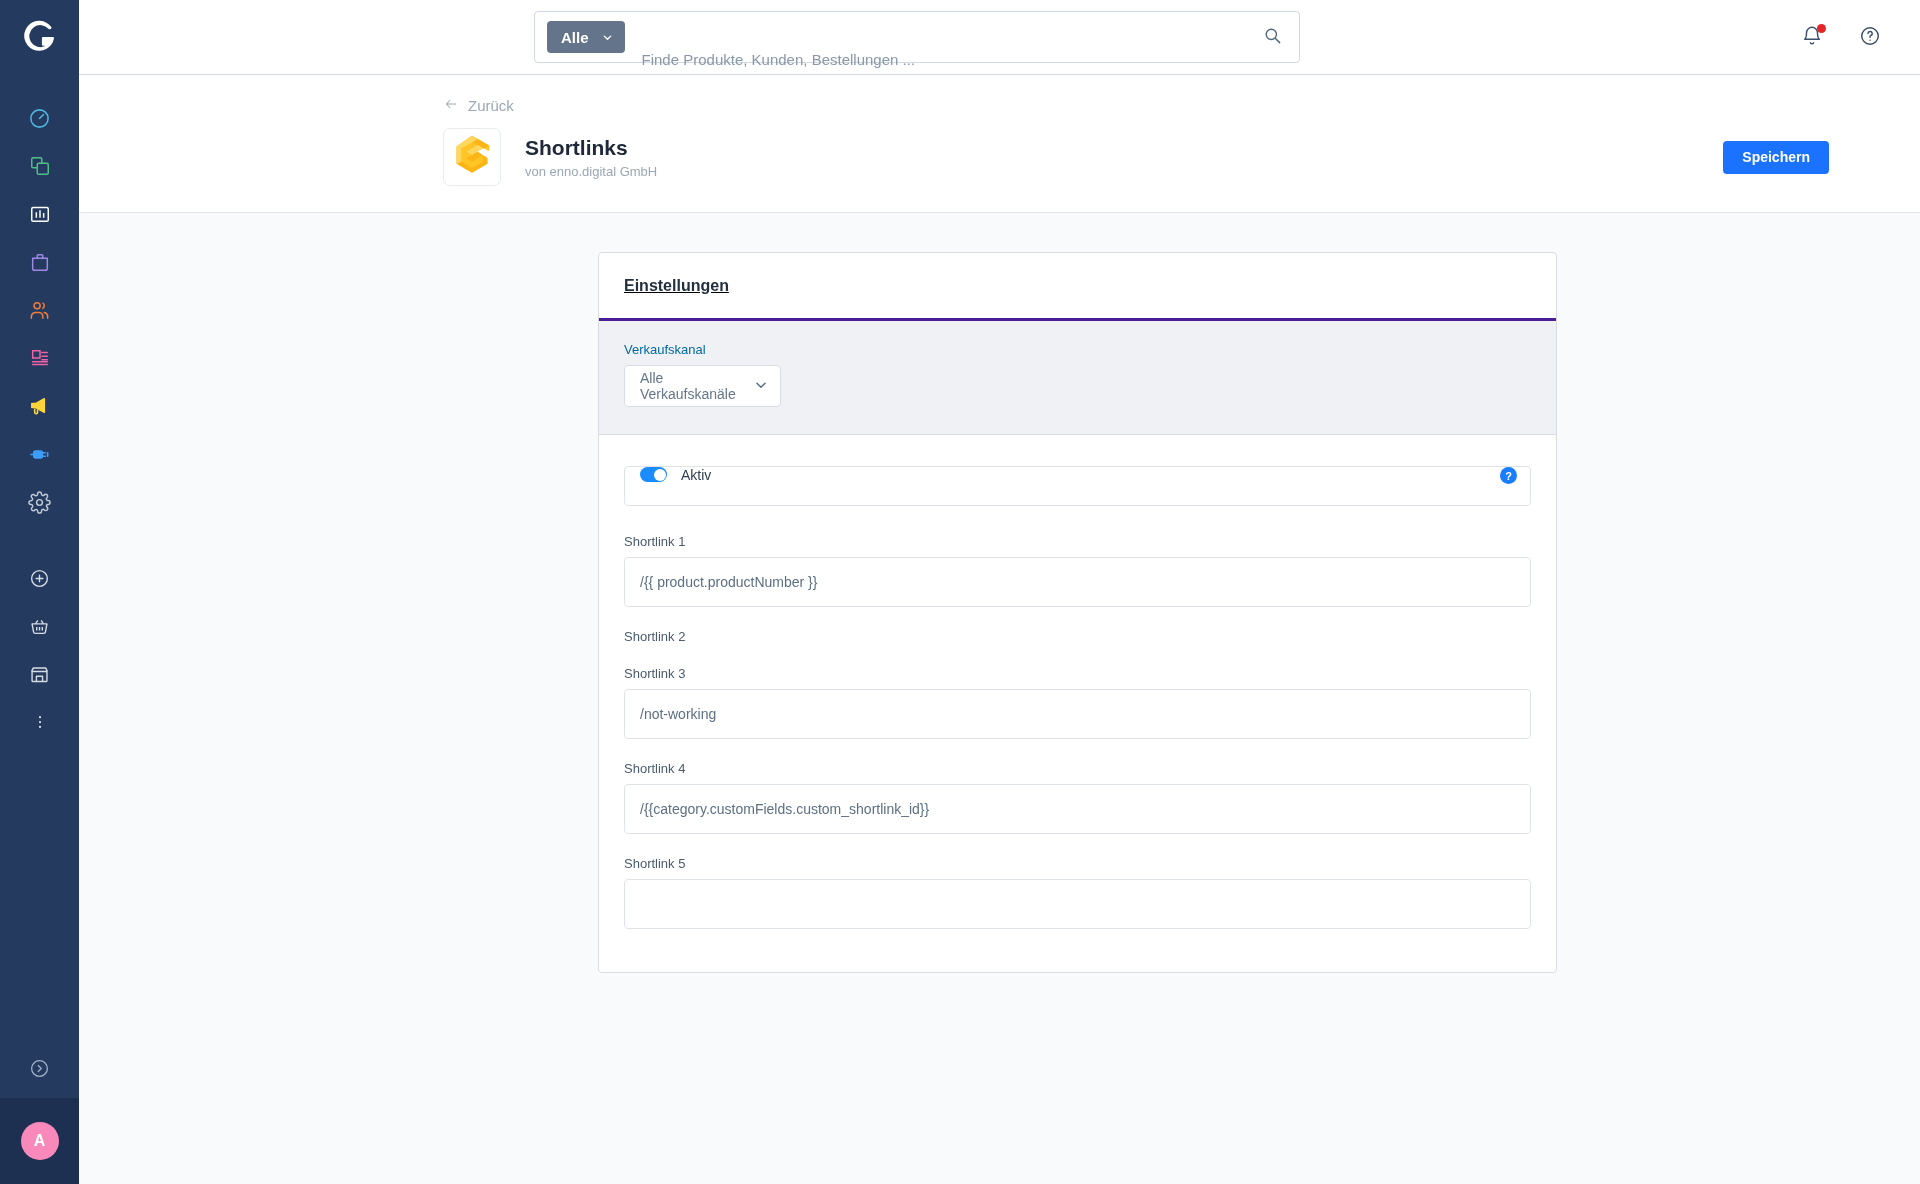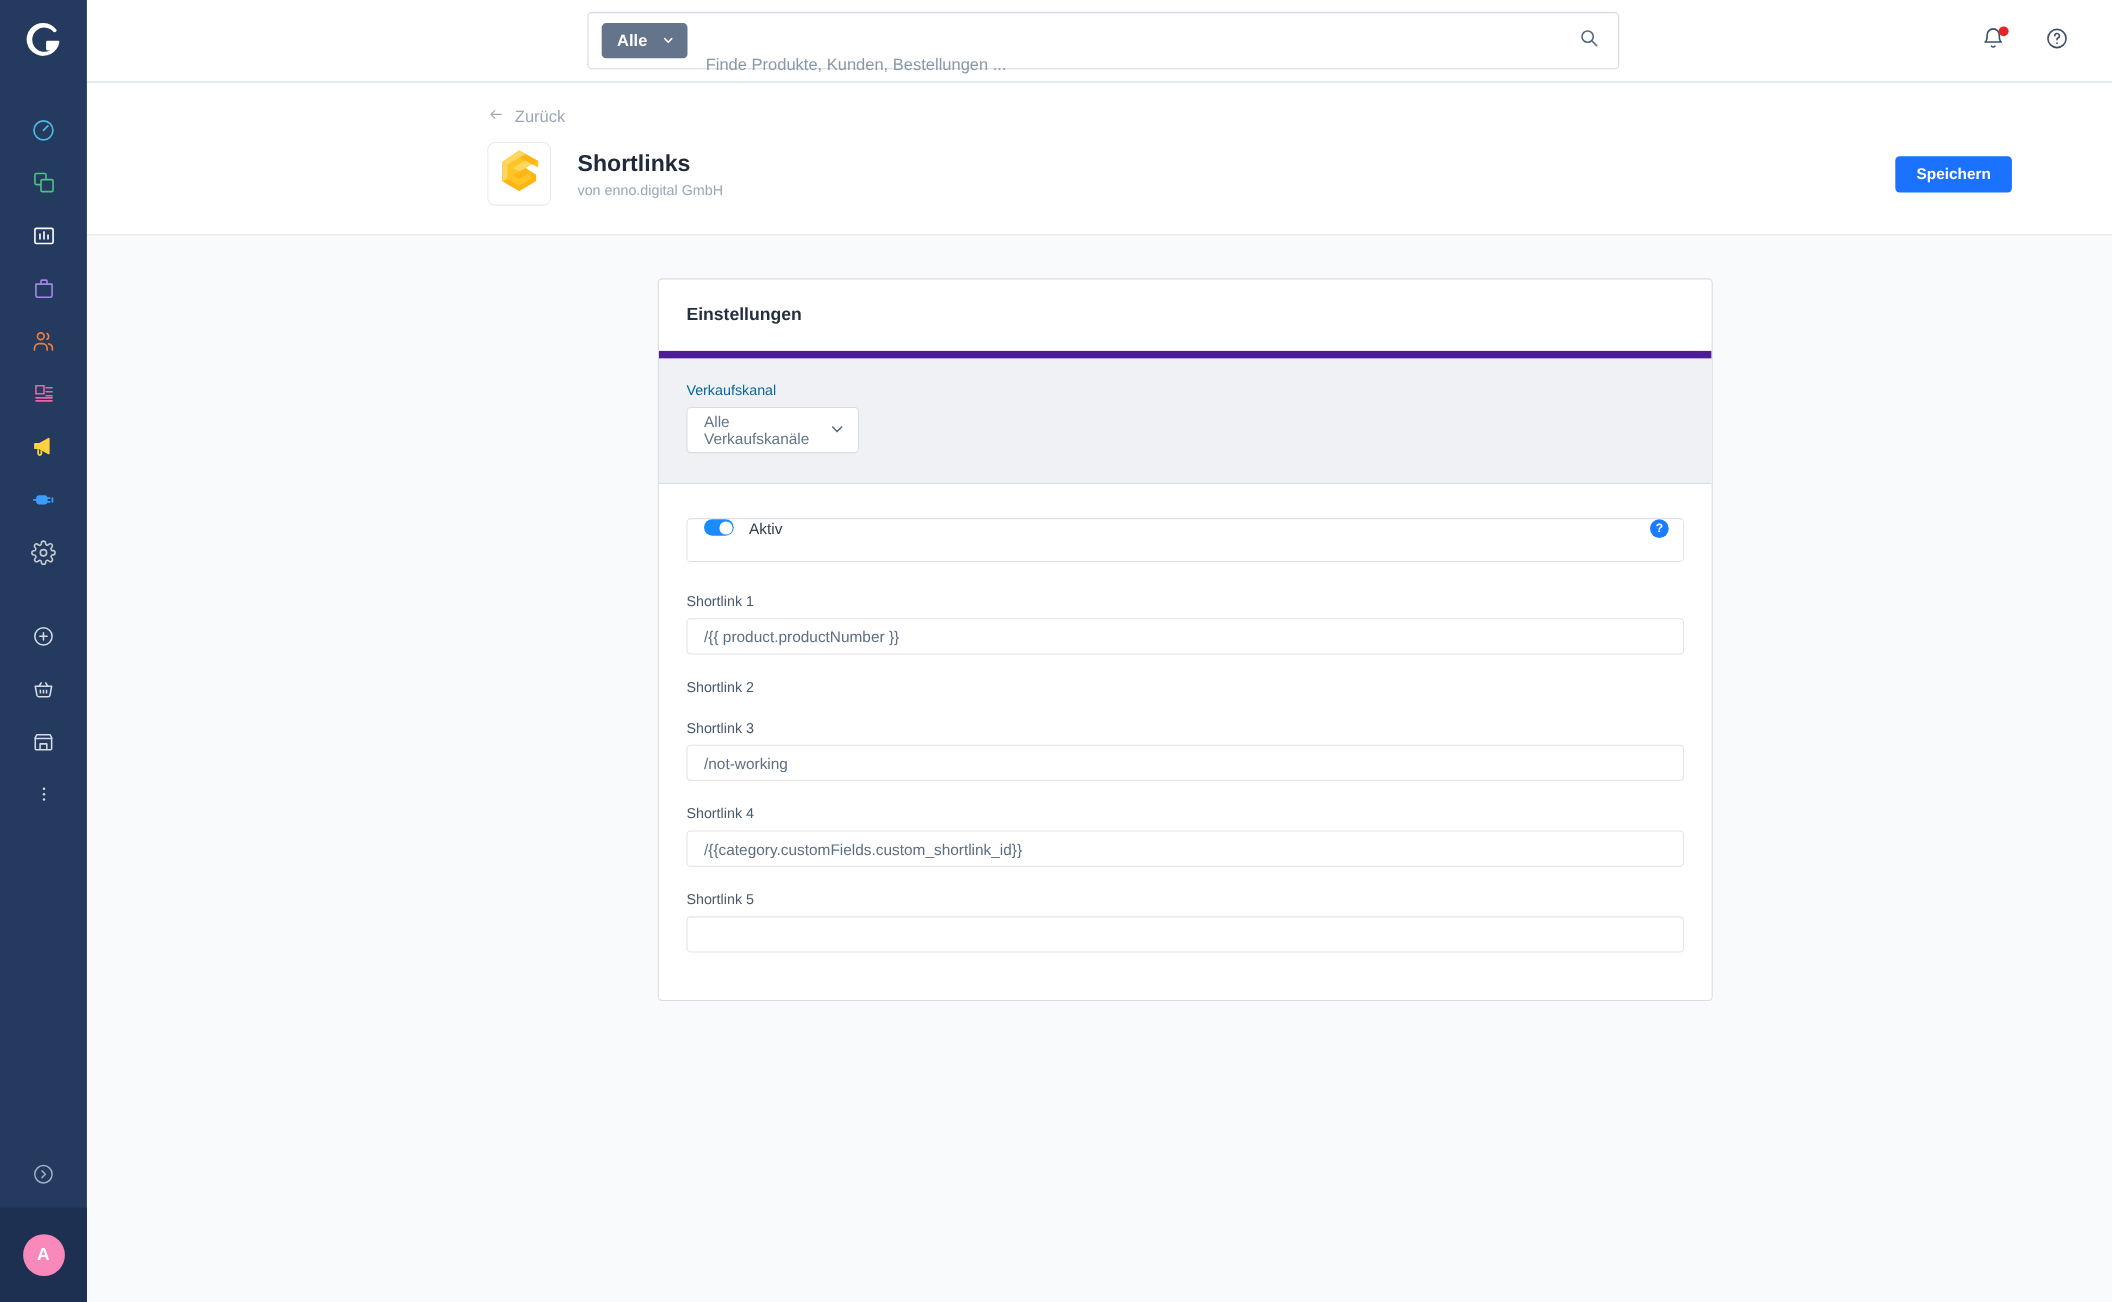--- a/index.html
+++ b/index.html
@@ -47,21 +47,21 @@
           background: #f9fafb; overflow: hidden; }
 
   
   .topbar {
     height: 75px; flex: 0 0 75px; background: #ffffff;
     border-bottom: 1px solid #d1d9e0;
     display: flex; align-items: center; position: relative;
   }
   .searchwrap {
     position: absolute; left: 455px; top: 11px;
-    width: 938px; height: 52px;
+    width: 766px; height: 52px;
     border: 1px solid #d1d9e0; border-radius: 4px;
     background: #ffffff; display: flex; align-items: center;
   }
   .search-scope {
     margin-left: 12px; height: 32px; padding: 0 12px 0 14px;
     background: #64748b; color: #fff; border-radius: 4px;
     display: flex; align-items: center; gap: 13px;
     font-size: 15px; font-weight: bold; cursor: pointer;
   }
   .search-input {
@@ -114,21 +114,21 @@
   }
 
   
   .content { flex: 1 1 auto; overflow: auto; padding-top: 39px; }
   .card {
     width: 959px; margin-left: 519px;
     background: #ffffff; border: 1px solid #d8dde3; border-radius: 4px;
     overflow: hidden;
   }
   .card-head {
-    padding: 24px 25px 23px 25px; border-bottom: 7px solid #4c1d95;
+    padding: 24px 25px 23px 25px; border-bottom: 3px solid #4c1d95; text-decoration: underline;
   }
   .card-head h2 { font-size: 16px; font-weight: bold; color: #23303f; }
   .section-grey {
     background: #eff1f4; border-bottom: 1px solid #d8dde3;
     padding: 21px 25px 27px 25px;
   }
   .field-label { font-size: 13px; color: #0369a1; margin-bottom: 8px; display: block; }
   .select-box {
     width: 157px; height: 42px; background: #ffffff;
     border: 1px solid #d8dde3; border-radius: 4px;
@@ -154,21 +154,21 @@
   .help-circle {
     width: 17px; height: 17px; border-radius: 50%; background: #1a7cff;
     color: #fff; font-size: 11px; font-weight: bold;
     display: flex; align-items: center; justify-content: center; cursor: pointer;
   }
 
   .field-group { margin-bottom: 22px; }
   .field-group:last-child { margin-bottom: 0; }
   .field-group > label { font-size: 13px; color: #4a5b6d; display: block; margin-bottom: 8px; }
   .text-input {
-    width: 100%; height: 33px; border: 1px solid #dfe3e8; border-radius: 4px;
+    width: 100%; height: 50px; border: 1px solid #dfe3e8; border-radius: 4px;
     padding: 0 15px; font-size: 14px; color: #5d6f83; background: #fff;
     outline: none; font-family: "Liberation Sans", sans-serif;
   }
   .text-input::placeholder { color: #a4b0bd; }
 </style>
 </head>
 <body>
 
 <div class="app">
 

